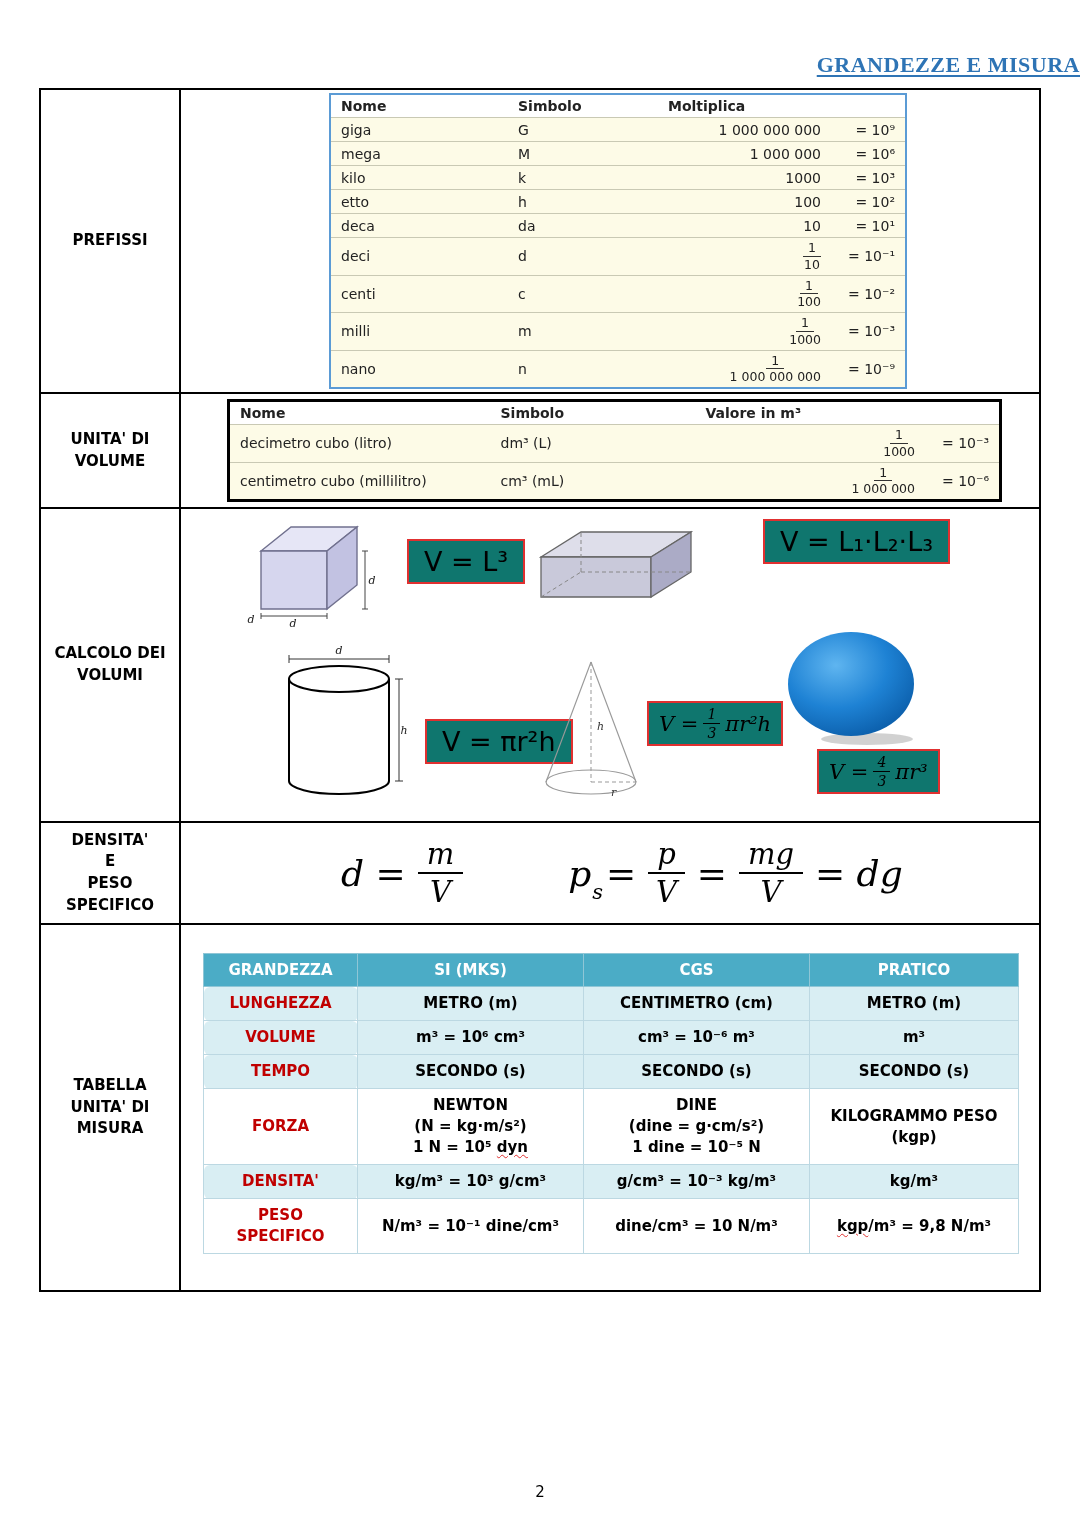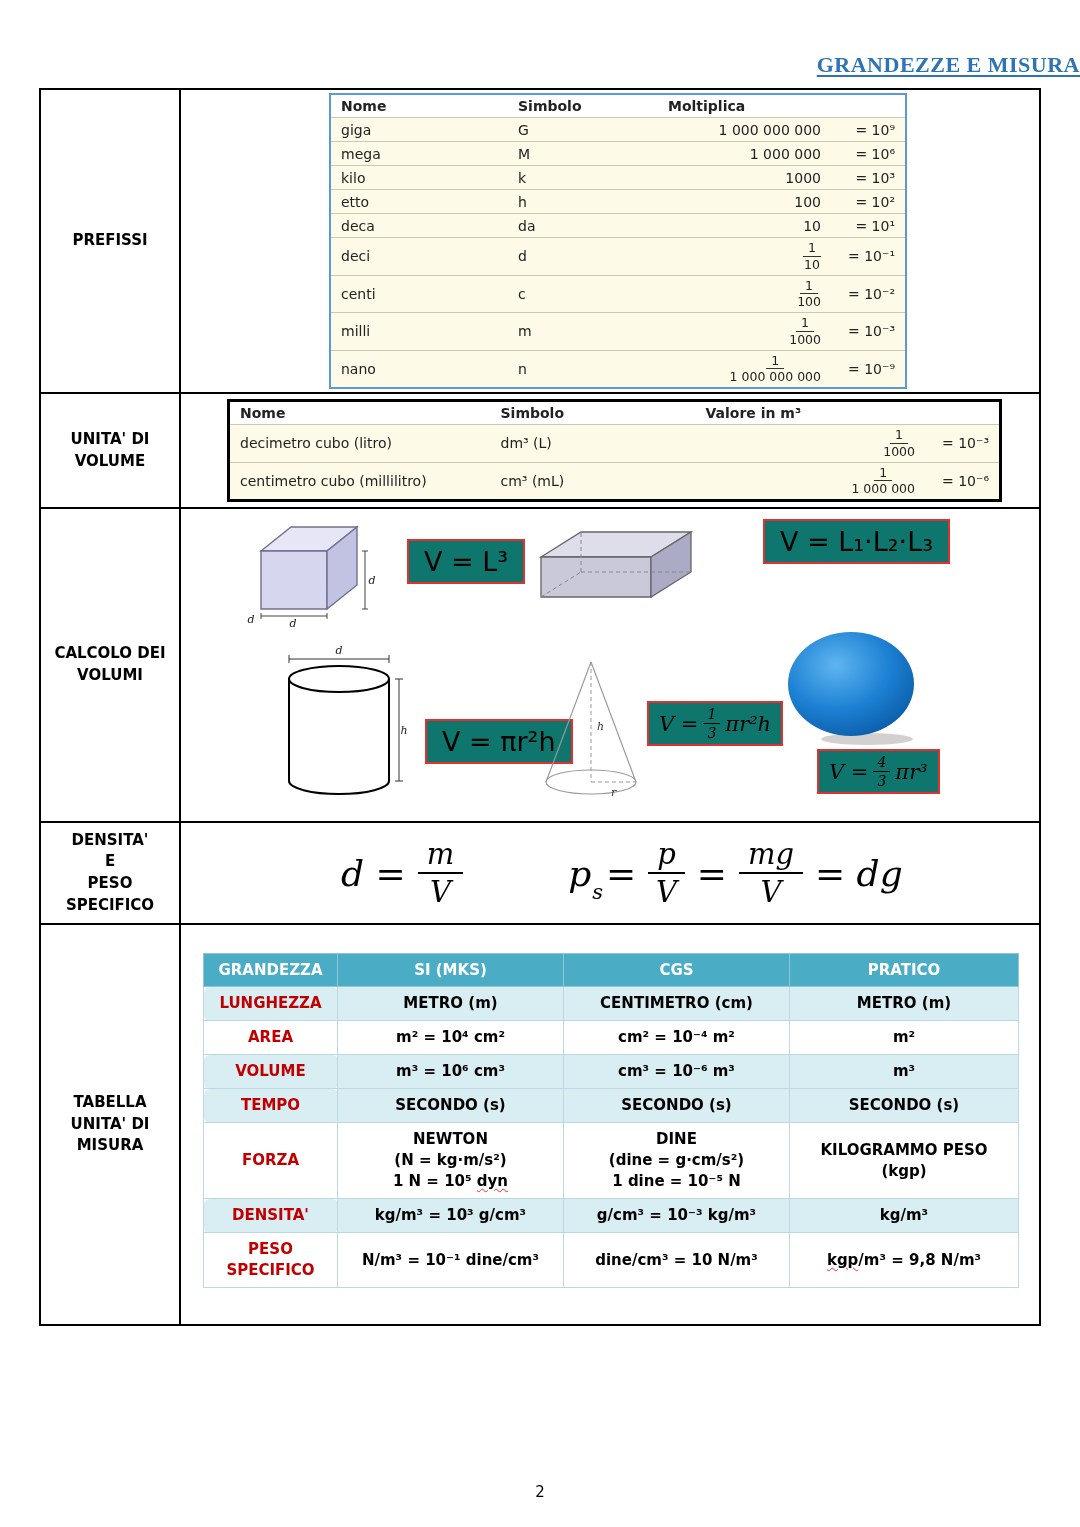--- a/index.html
+++ b/index.html
@@ -343,38 +343,32 @@
     <div class="orow">
       <div class="olabel">
         <span>TABELLA</span>
         <span>UNITA' DI</span>
         <span>MISURA</span>
       </div>
       <div class="ocontent">
         <table class="mtable">
           <thead>
             <tr>
-              <th style="width:134px">GRANDEZZA</th>
+              <th style="width:154px">GRANDEZZA</th>
               <th style="width:226px">SI (MKS)</th>
               <th style="width:226px">CGS</th>
               <th>PRATICO</th>
             </tr>
           </thead>
           <tbody>
             <tr class="alt">
               <td class="red">LUNGHEZZA</td>
               <td><span class="u">METRO</span><span> (m)</span></td>
               <td><span class="u">CENTIMETRO</span><span> (cm)</span></td>
               <td><span class="u">METRO</span><span> (m)</span></td>
-            </tr>
-            <tr class="plain">
-              <td class="red">AREA</td>
-              <td>m² = 10⁴ cm²</td>
-              <td>cm² = 10⁻⁴ m²</td>
-              <td>m²</td>
             </tr>
             <tr class="alt">
               <td class="red">VOLUME</td>
               <td>m³ = 10⁶ cm³</td>
               <td>cm³ = 10⁻⁶ m³</td>
               <td>m³</td>
             </tr>
             <tr class="alt">
               <td class="red">TEMPO</td>
               <td><span class="u">SECONDO</span><span> (s)</span></td>

